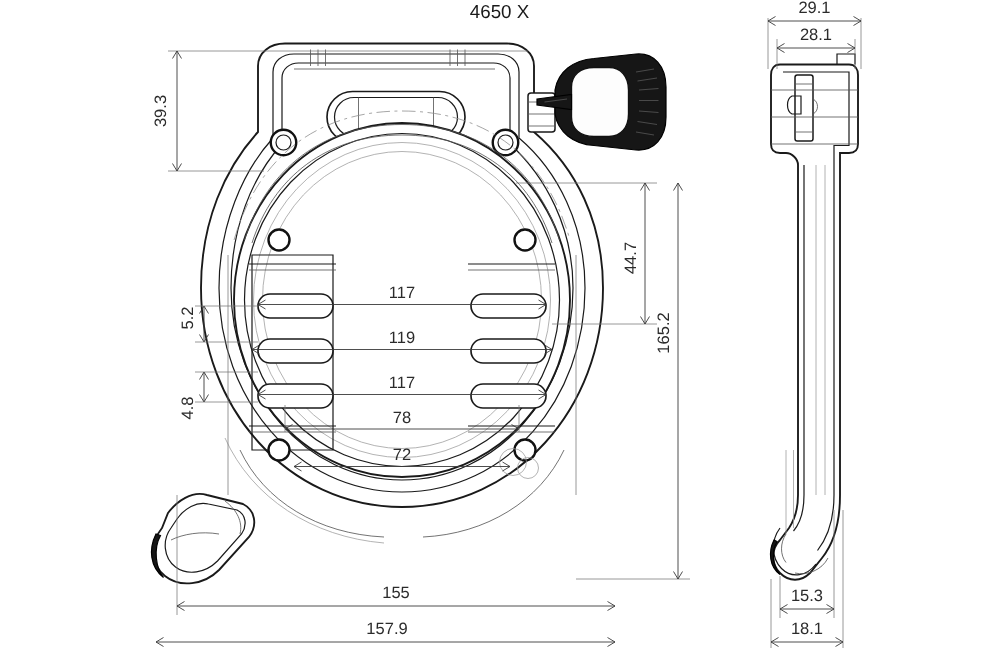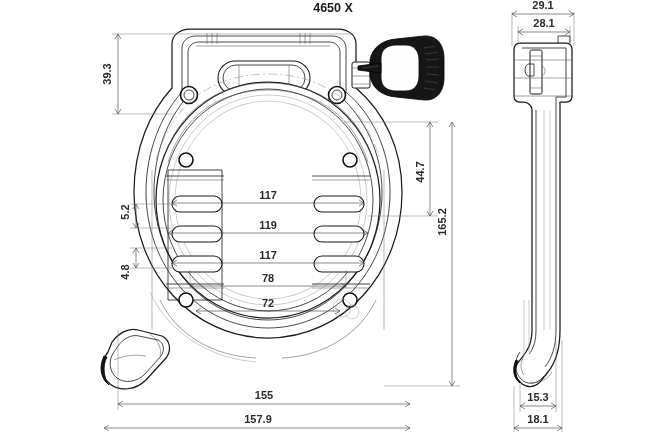--- a/index.html
+++ b/index.html
@@ -3,21 +3,21 @@
 <meta charset="utf-8">
 <style>
   html,body{margin:0;padding:0;}
   body{
     width:666px;height:438px;
     background:#ffffff;
     font-family:"Liberation Sans", sans-serif;
     overflow:hidden;
     position:relative;
   }
-  #drawing-root{position:absolute;inset:0;font-weight:bold;}
+  #drawing-root{position:absolute;inset:0;}
   svg{display:block;}
   .dimtext{
     font-family:"Liberation Sans", sans-serif;
     font-size:11px;
     fill:#2b2b2b;
     text-anchor:middle;
     dominant-baseline:middle;
   }
   .titletext{
     font-family:"Liberation Sans", sans-serif;

